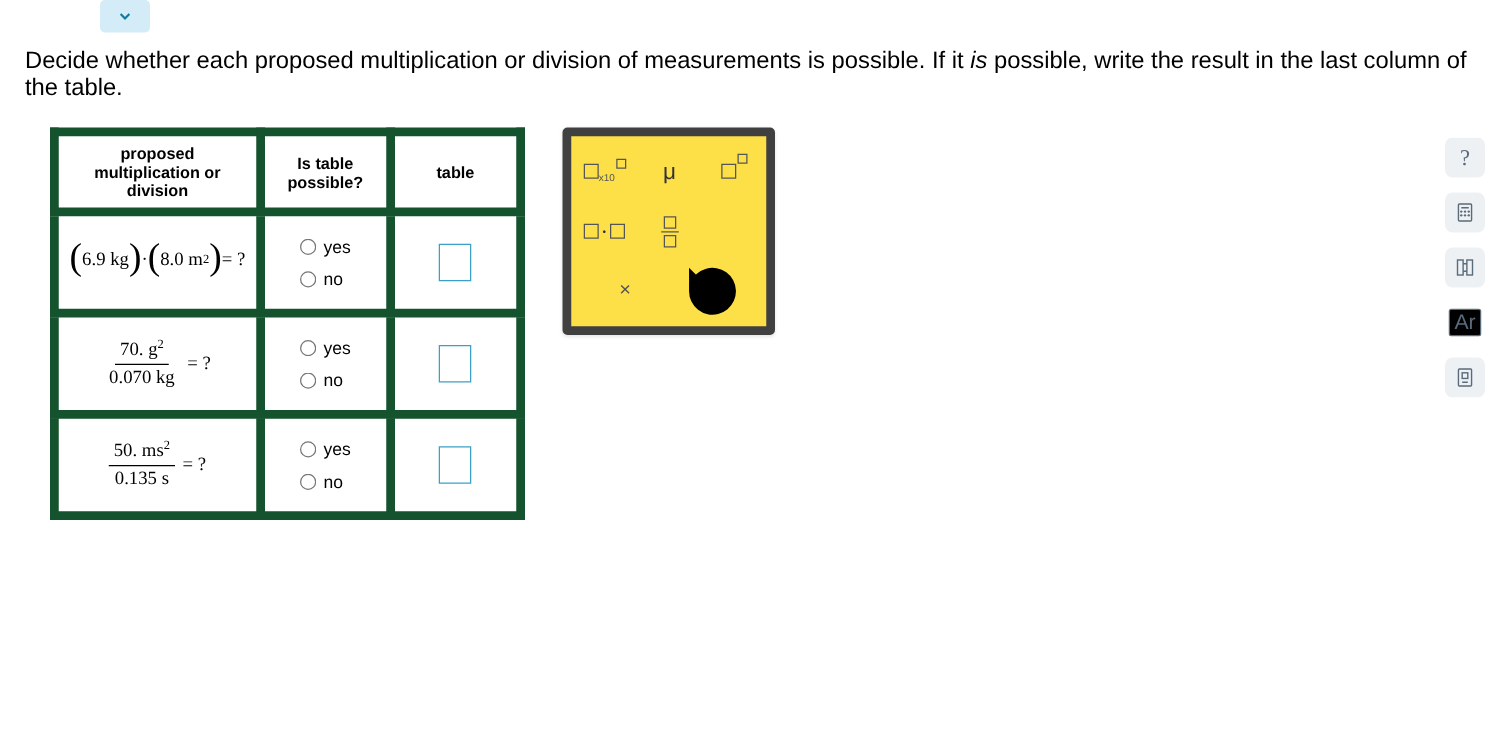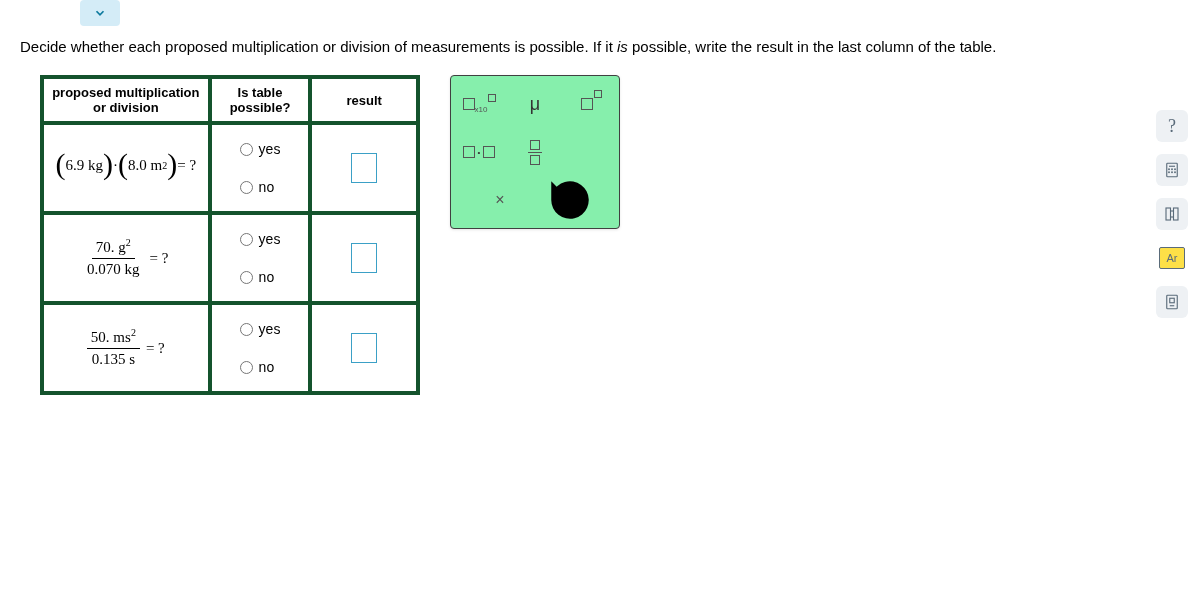--- a/index.html
+++ b/index.html
@@ -11,60 +11,60 @@
       height: 26px; 
       border-radius: 4px; 
       display: flex; 
       align-items: center; 
       justify-content: center; 
       margin-left: 80px;
       cursor: pointer;
     }
     .chevron-btn svg { width: 14px; height: 14px; stroke: #0e7a9e; stroke-width: 3; fill: none; }
     
-    .question-text { padding: 12px 20px 20px 20px; font-size: 15px; }
+    .question-text { padding: 12px 20px 20px 20px; font-size: 19px; }
     
     .content-row { display: flex; padding: 0 40px; gap: 30px; align-items: flex-start; }
     
     
     .main-table { border: 2px solid #000; border-collapse: collapse; width: 380px; }
-    .main-table th, .main-table td { border: 4px solid #14532d; padding: 6px 8px; text-align: center; vertical-align: middle; }
+    .main-table th, .main-table td { border: 7px solid #14532d; padding: 6px 8px; text-align: center; vertical-align: middle; }
     .main-table th { font-size: 13px; font-weight: bold; }
     .col-proposed { width: 170px; }
     .col-possible { width: 100px; }
     .col-result { width: 110px; }
     
     .expr-cell { text-align: center; padding: 14px 6px; }
     .expr-line { display: inline-flex; align-items: center; justify-content: center; font-family: 'Times New Roman', serif; font-size: 15px; }
     
     .paren { font-size: 30px; font-weight: 100; line-height: 0; position: relative; top: -2px; }
     .sup { font-size: 10px; vertical-align: super; line-height: 0; }
     
     .frac { display: inline-flex; flex-direction: column; align-items: center; margin-right: 6px; }
     .frac .num { border-bottom: 1px solid #000; padding: 0 4px 2px 4px; white-space: nowrap; }
     .frac .den { padding: 2px 4px 0 4px; white-space: nowrap; }
     
-    .radio-group { display: flex; flex-direction: column; gap: 22px; align-items: flex-start; padding: 10px 20px; }
+    .radio-group { display: flex; flex-direction: column; gap: 10px; align-items: flex-start; padding: 10px 20px; }
     .radio-item { display: flex; align-items: center; gap: 6px; cursor: pointer; }
     .radio-item input { margin: 0; }
     
     .result-box { 
       width: 26px; 
       height: 30px; 
       border: 1px solid #3ba0c6; 
       background: #fff; 
       margin: 0 auto; 
       cursor: pointer;
     }
     
     
     .keypad { 
-      border: 1px solid #404040; 
+      border: 7px solid #404040; 
       border-radius: 4px; 
-      background: #86efac;
+      background: #fde047;
       box-shadow: 0 1px 3px rgba(0,0,0,0.1);
       padding: 10px;
       width: 170px;
     }
     .keypad-row { display: flex; gap: 20px; justify-content: center; margin-bottom: 12px; }
     .keypad-btn { 
       width: 40px; 
       height: 36px; 
       display: flex; 
       align-items: center; 
@@ -126,21 +126,21 @@
 <div class="question-text">
   <span>Decide whether each proposed multiplication or division of measurements is possible. If it <i>is</i> possible, write the result in the last column of the table.</span>
 </div>
 
 <div class="content-row">
   <table class="main-table">
     <thead>
       <tr>
         <th class="col-proposed">proposed multiplication or division</th>
         <th class="col-possible">Is table possible?</th>
-        <th class="col-result">result</th>
+        <th class="col-result">table</th>
       </tr>
     </thead>
     <tbody>
       <tr>
         <td class="expr-cell">
           <span class="expr-line">
             <span class="paren">(</span><span>6.9 kg</span><span class="paren">)</span>
             ·
             <span class="paren">(</span><span>8.0 m</span><span class="sup">2</span><span class="paren">)</span>
             <span> = ?</span>
@@ -280,21 +280,21 @@
       </svg>
   </div>
   <div class="side-btn">
     <svg viewBox="0 0 24 24">
         <rect x="4" y="4" width="6" height="16"></rect>
         <rect x="14" y="4" width="6" height="16"></rect>
         <line x1="10" y1="8" x2="14" y2="8"></line>
         <line x1="10" y1="16" x2="14" y2="16"></line>
       </svg>
   </div>
-  <div class="side-btn" style="font-size:11px;border:1px solid #5a6b7a;background:#fde047;width:26px;height:22px;border-radius:2px;margin:5px auto;">Ar</div>
+  <div class="side-btn" style="font-size:17px;border:1px solid #5a6b7a;background:#000000;width:26px;height:22px;border-radius:2px;margin:5px auto;">Ar</div>
   <div class="side-btn">
     <svg viewBox="0 0 24 24">
         <rect x="5" y="3" width="14" height="18" rx="1"></rect>
         <rect x="9" y="7" width="6" height="6"></rect>
         <line x1="9" y1="17" x2="15" y2="17"></line>
       </svg>
   </div>
 </div>
 
 </body></html>

